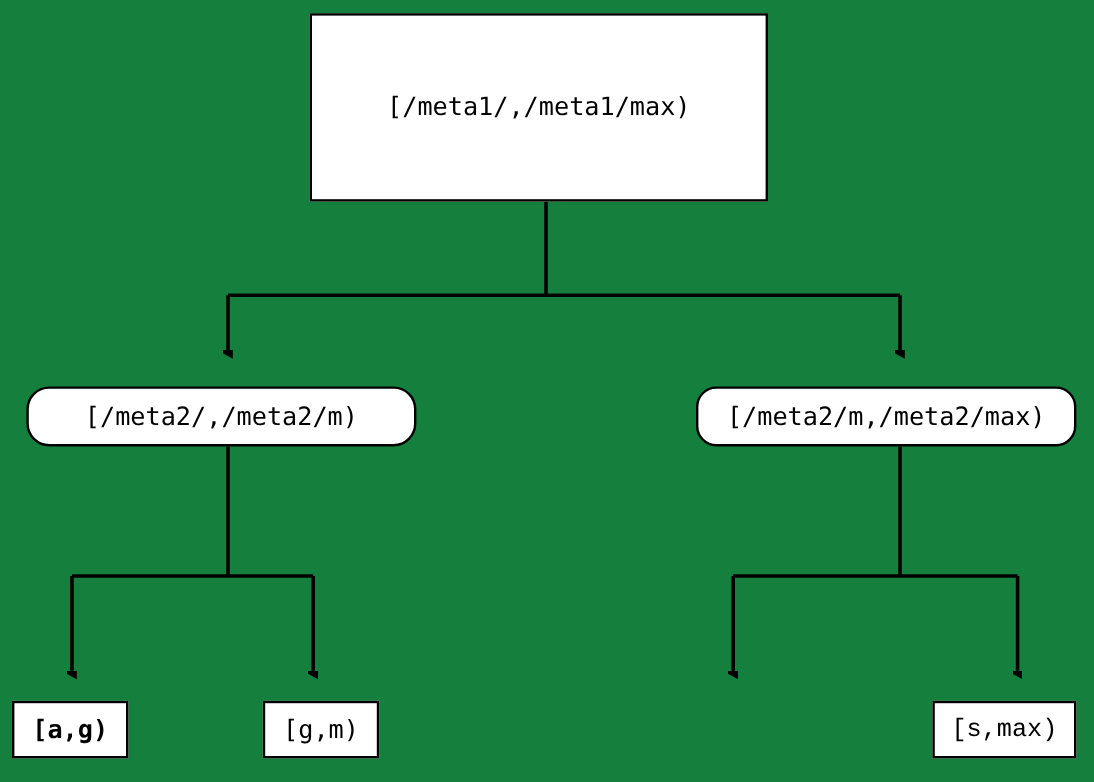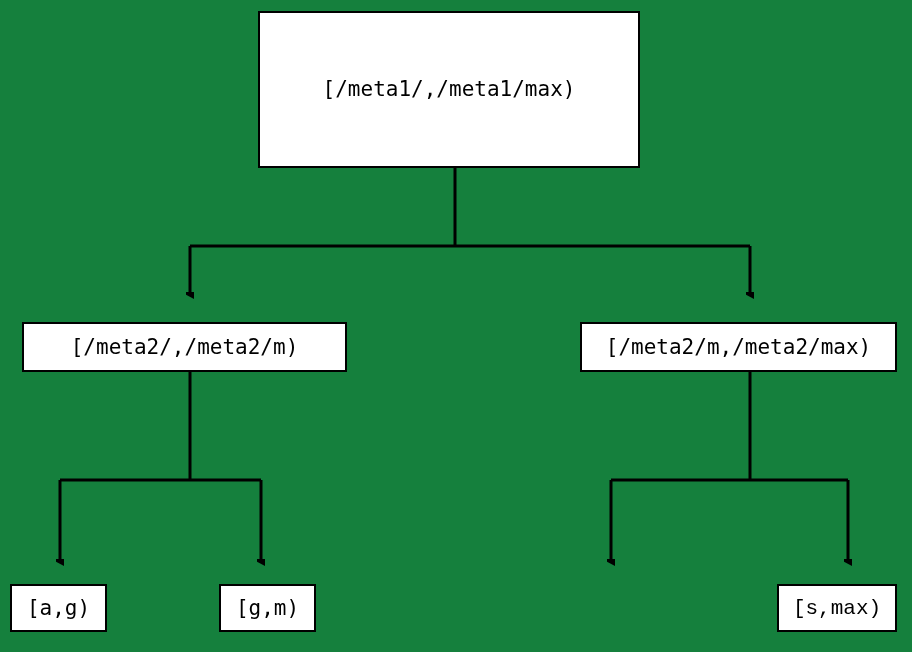--- a/index.html
+++ b/index.html
@@ -45,34 +45,36 @@
     width: 382px;
     height: 157px;
     font-size: 21px;
   }
   .node-l2-left {
     left: 22px;
     top: 322px;
     width: 325px;
     height: 50px;
     font-size: 21px;
+    border-radius: 19px;
   }
   .node-l2-right {
     left: 580px;
     top: 322px;
     width: 317px;
     height: 50px;
     font-size: 21px;
+    border-radius: 17px;
   }
   .node-leaf {
     top: 584px;
     height: 48px;
     font-size: 21px;
   }
-  .node-leaf-ag   { left: 10px;  width: 97px; }
+  .node-leaf-ag   { left: 10px;  width: 97px; font-weight: bold; }
   .node-leaf-gm   { left: 219px; width: 97px; }
   .node-leaf-ms   { left: 553px; width: 100px; }
   .node-leaf-smax { left: 777px; width: 120px; font-family: Liberation Mono, monospace; }
 </style>
 </head>
 <body>
 
 <div id="diagram-root">
 
   <svg class="edge-layer" width="912" height="652" viewBox="0 0 912 652" xmlns="http://www.w3.org/2000/svg">

